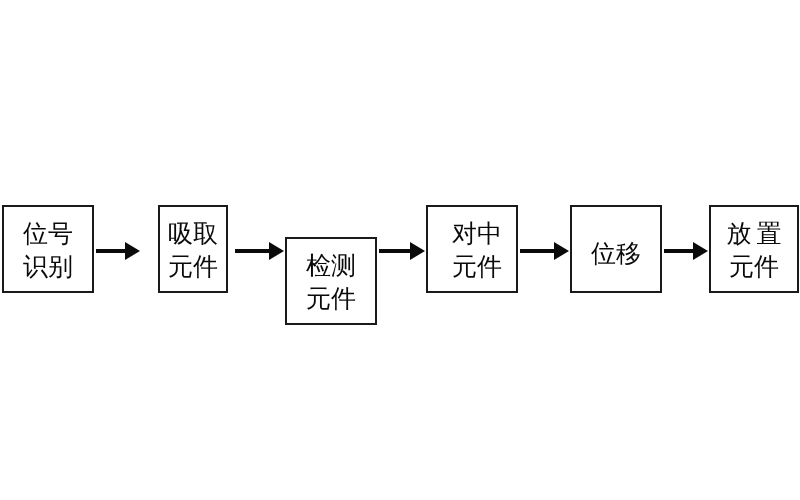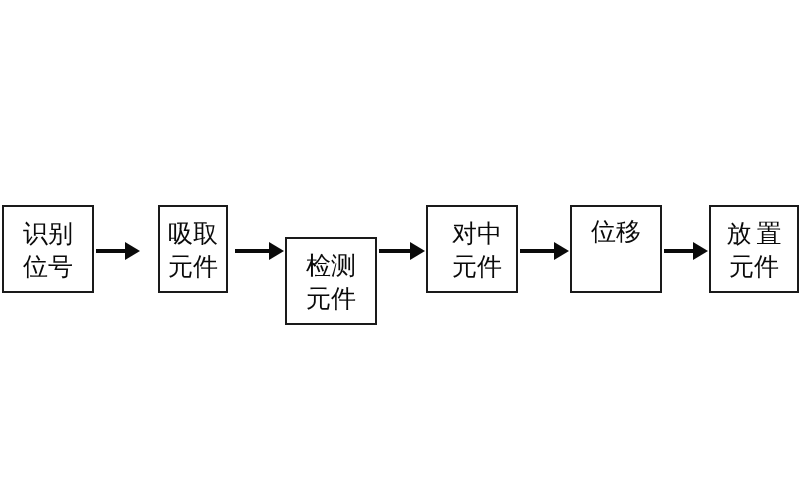--- a/index.html
+++ b/index.html
@@ -54,21 +54,21 @@
   .box-line.spaced {
     letter-spacing: 5px;
     text-indent: 5px;
   }
 
   
   #box-1 { left: 2px;   width: 92px; }
   #box-2 { left: 158px; width: 70px; }
   #box-3 { left: 285px; width: 92px; margin-top: 32px; }
   #box-4 { left: 426px; width: 92px; padding-left: 10px; }
-  #box-5 { left: 570px; width: 92px; }
+  #box-5 { left: 570px; width: 92px; justify-content: center; }
   #box-6 { left: 709px; width: 90px; }
 
   
   .arrow {
     position: absolute;
     top: 242px;
     height: 18px;
     display: flex;
     align-items: center;
   }
@@ -92,22 +92,22 @@
   #arrow-3 { left: 379px; width: 46px; }
   #arrow-4 { left: 520px; width: 49px; }
   #arrow-5 { left: 664px; width: 44px; }
 </style>
 </head>
 <body>
 
 <div id="flow-canvas">
 
   <div class="proc-box" id="box-1">
+    <span class="box-line">位号</span>
     <span class="box-line">识别</span>
-    <span class="box-line">位号</span>
   </div>
 
   <div class="arrow" id="arrow-1">
     <span class="shaft"></span>
     <span class="head"></span>
   </div>
 
   <div class="proc-box" id="box-2">
     <span class="box-line">吸取</span>
     <span class="box-line">元件</span>

